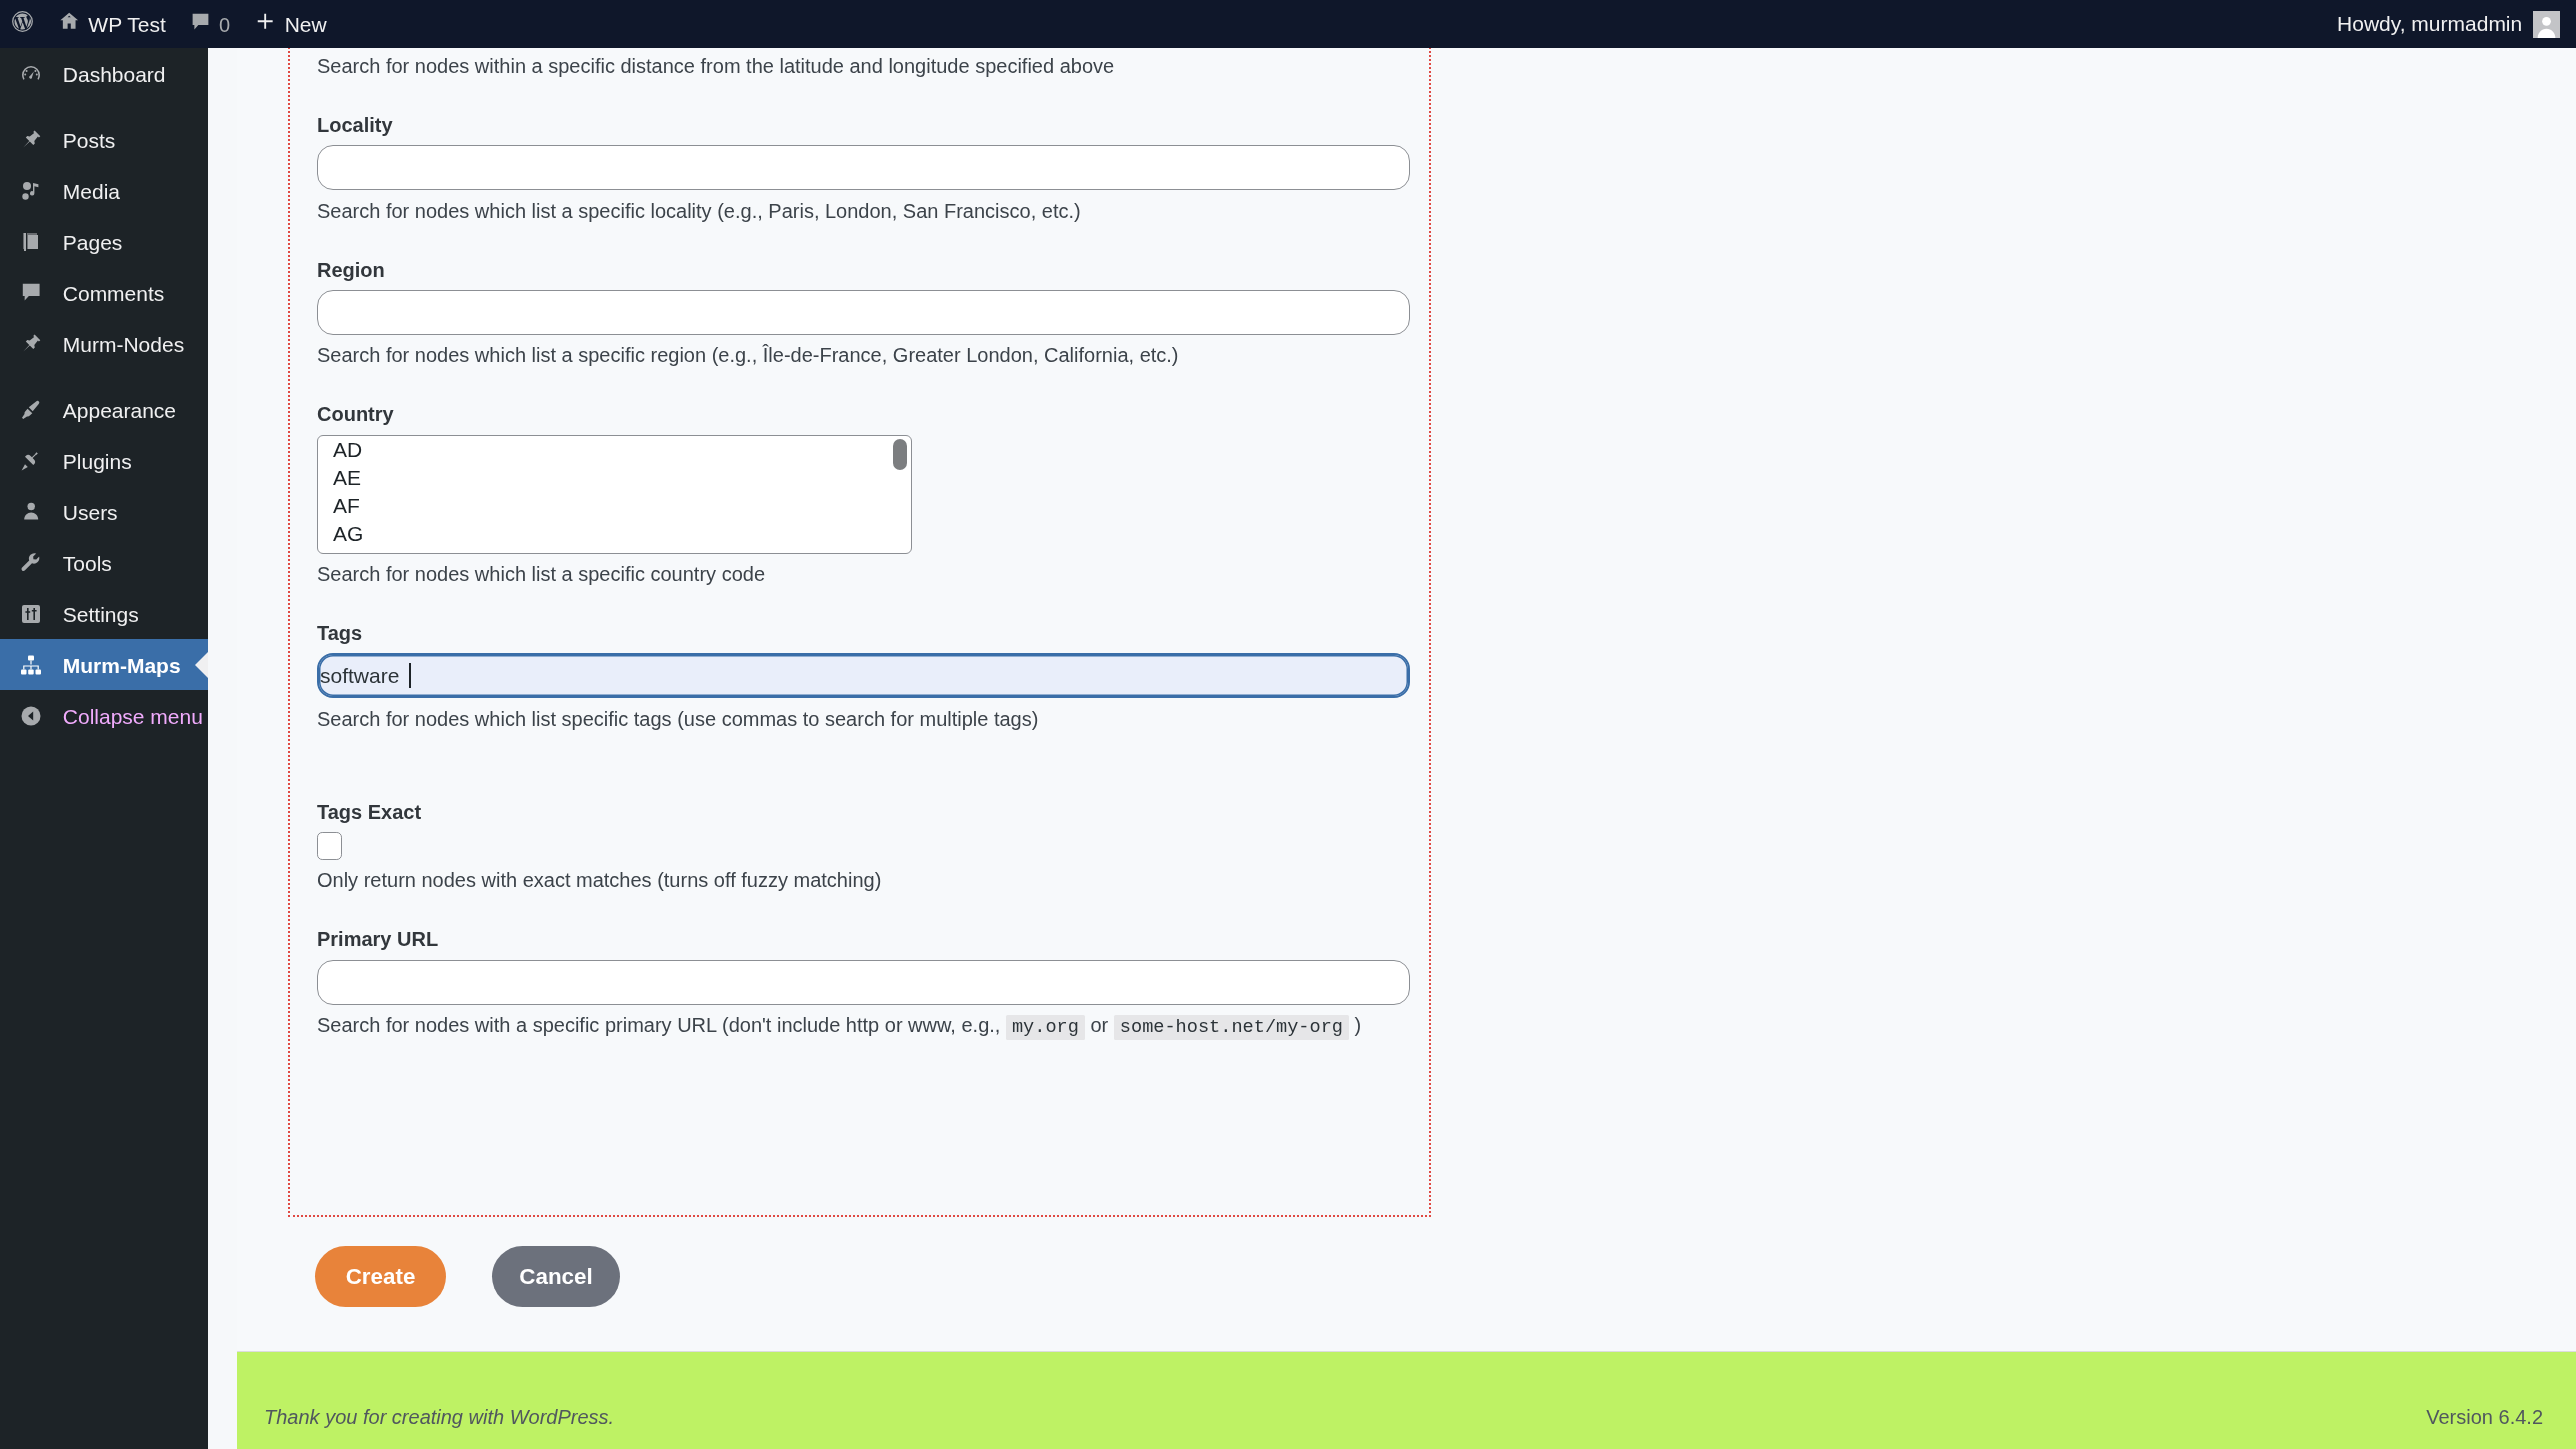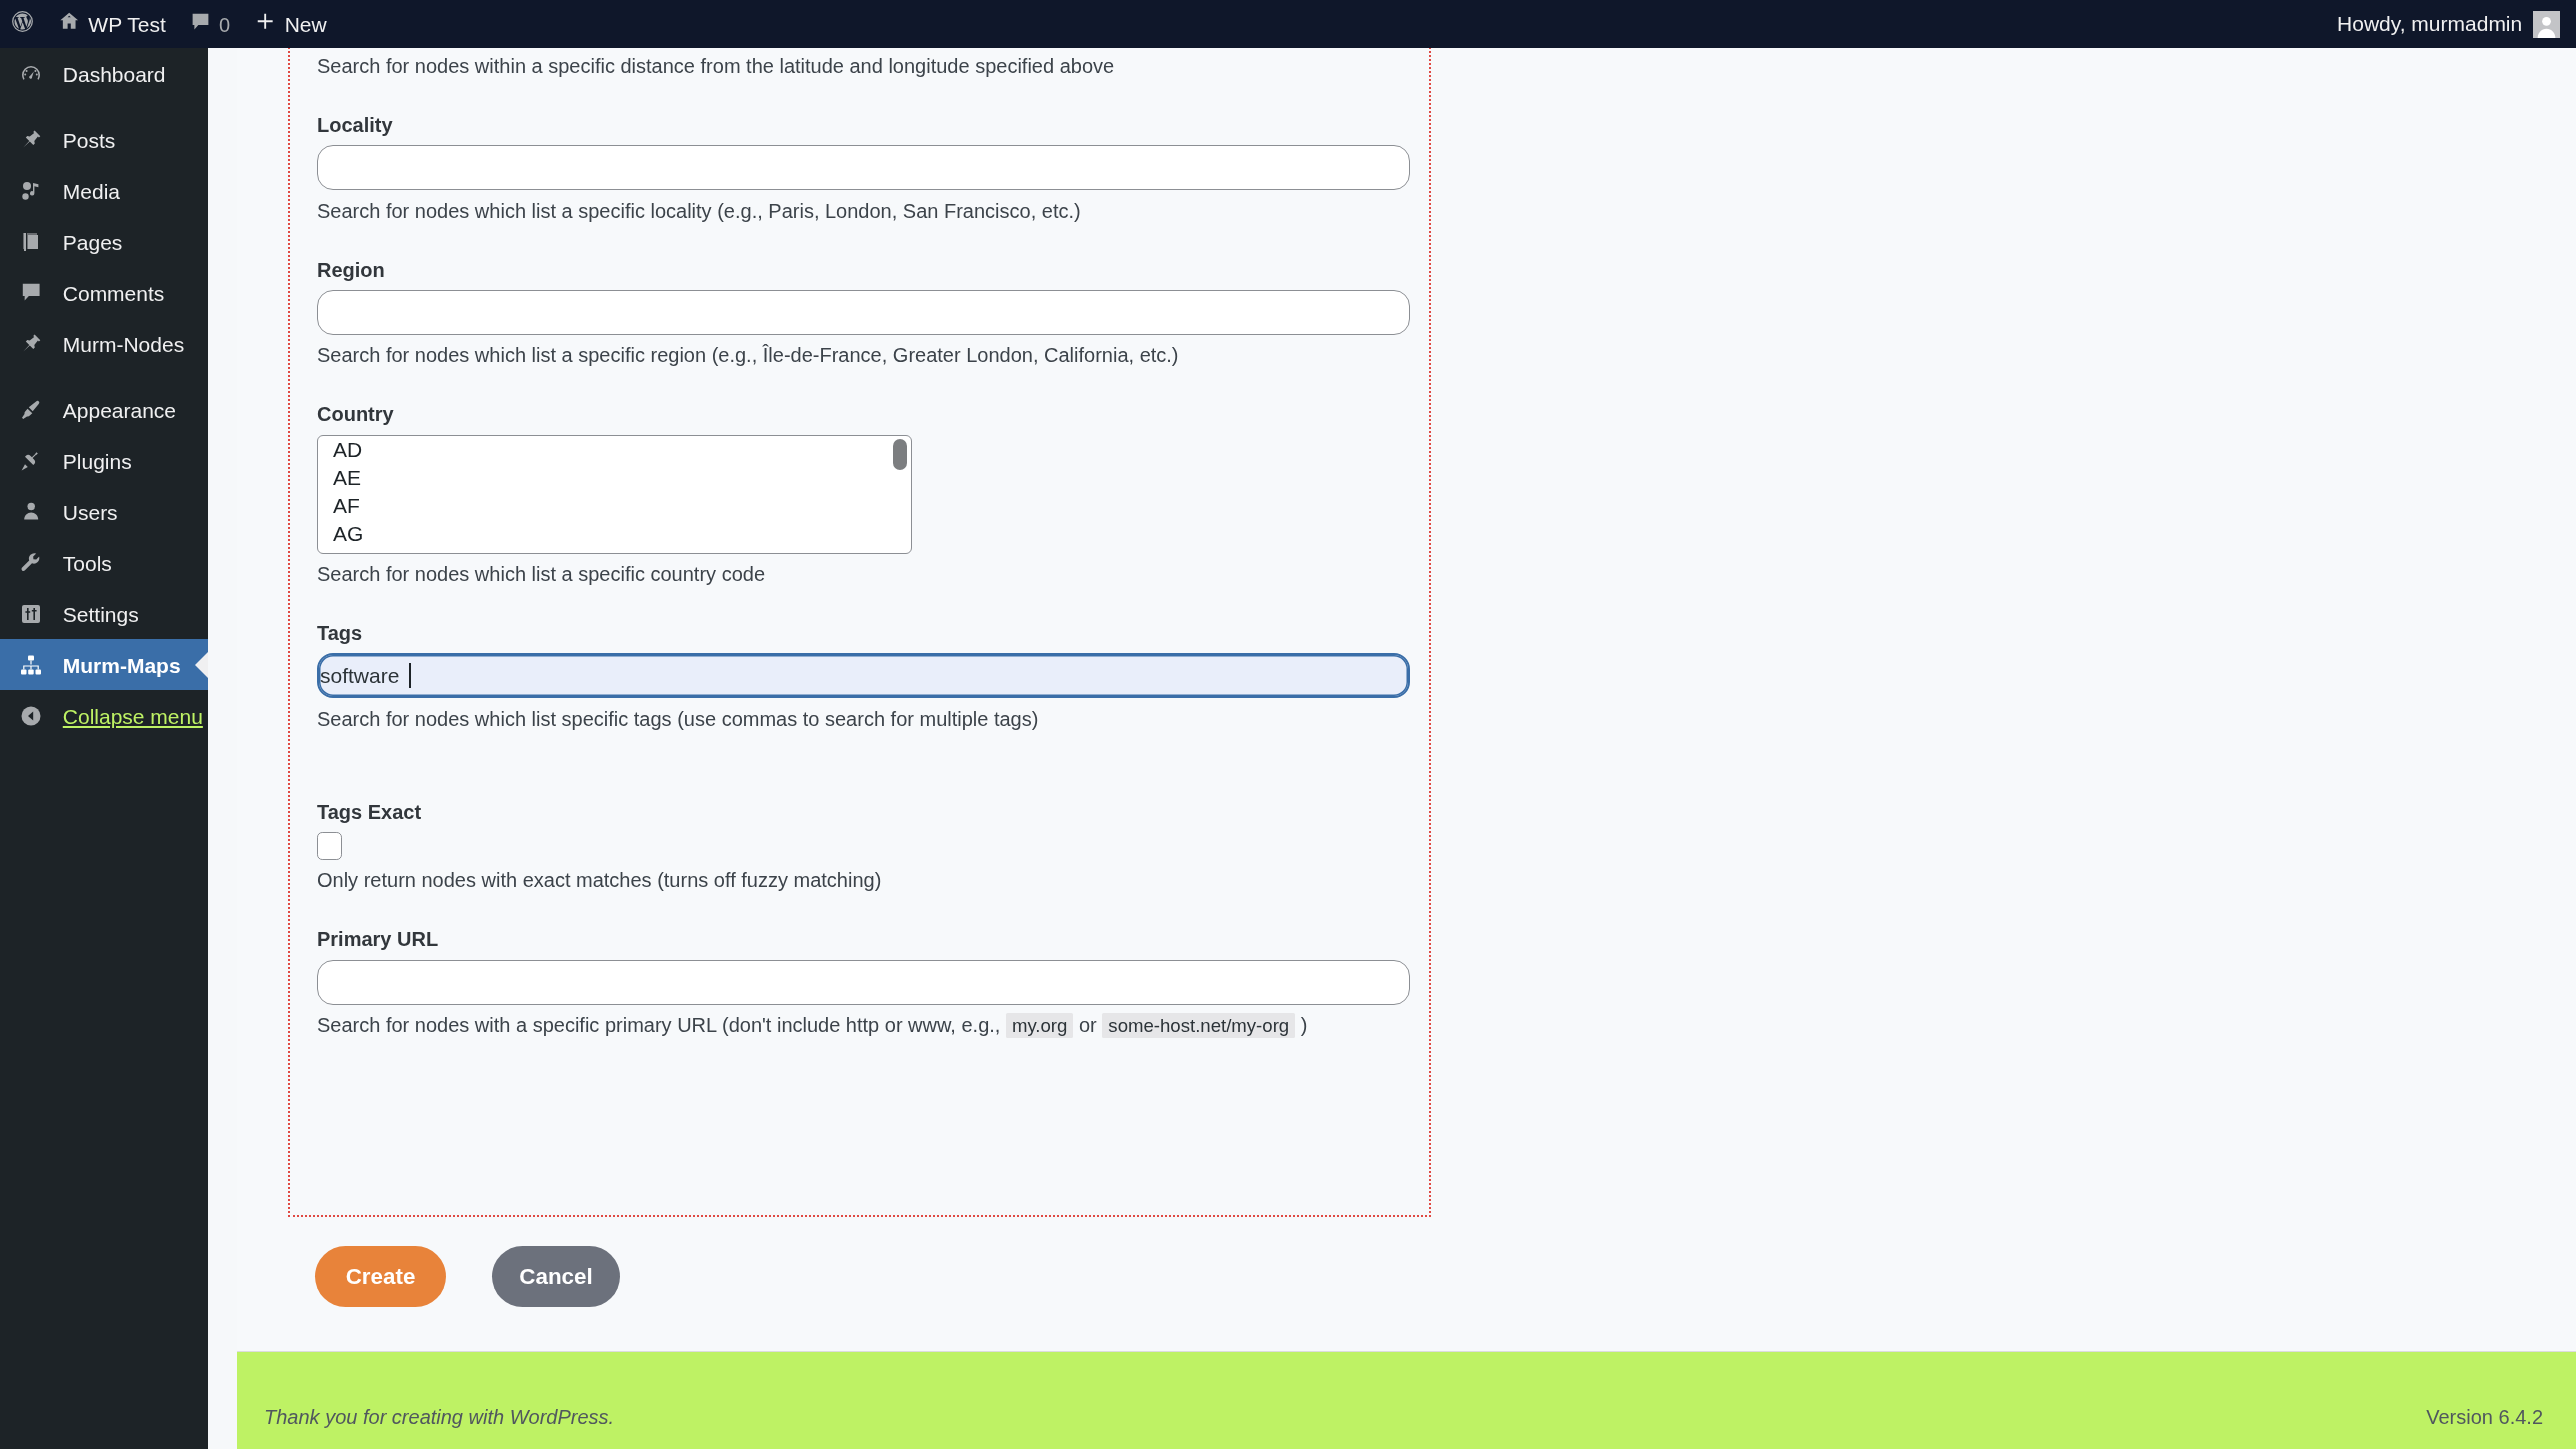--- a/index.html
+++ b/index.html
@@ -67,21 +67,21 @@
     color: #fff; font-weight: 600;
   }
   .menu-item.current .arrow {
     position: absolute; right: 0; top: 50%;
     transform: translateY(-50%);
     width: 0; height: 0;
     border-top: 13.4px solid transparent;
     border-bottom: 13.4px solid transparent;
     border-right: 13.4px solid #f0f0f1;
   }
-  .menu-item.dim { color: #bef264; text-decoration: underline; }
+  .menu-item.dim { color: #f0abfc; }
   .menu-sep { height: 15px; }
 
   
   #content {
     position: absolute; top: 48px; left: 237px;
     width: 2339px; height: 1303px;
     background: #f7f9fb;
     overflow: hidden;
   }
 
@@ -157,21 +157,21 @@
     background: #7c7e80;
     border-radius: 7.5px;
   }
   .checkbox {
     width: 25px; height: 28px;
     border: 1.5px solid #8c8f94;
     border-radius: 5.2px;
     background: #fff;
   }
   code.snip {
-    font-family: Liberation Sans, sans-serif;
+    font-family: Liberation Mono, monospace;
     font-size: 18.6px;
     background: #e6e6e8;
     color: #2c3338;
     padding: 2.2px 6px;
     border-radius: 1.5px;
   }
 
   
   #buttons {
     position: absolute;

